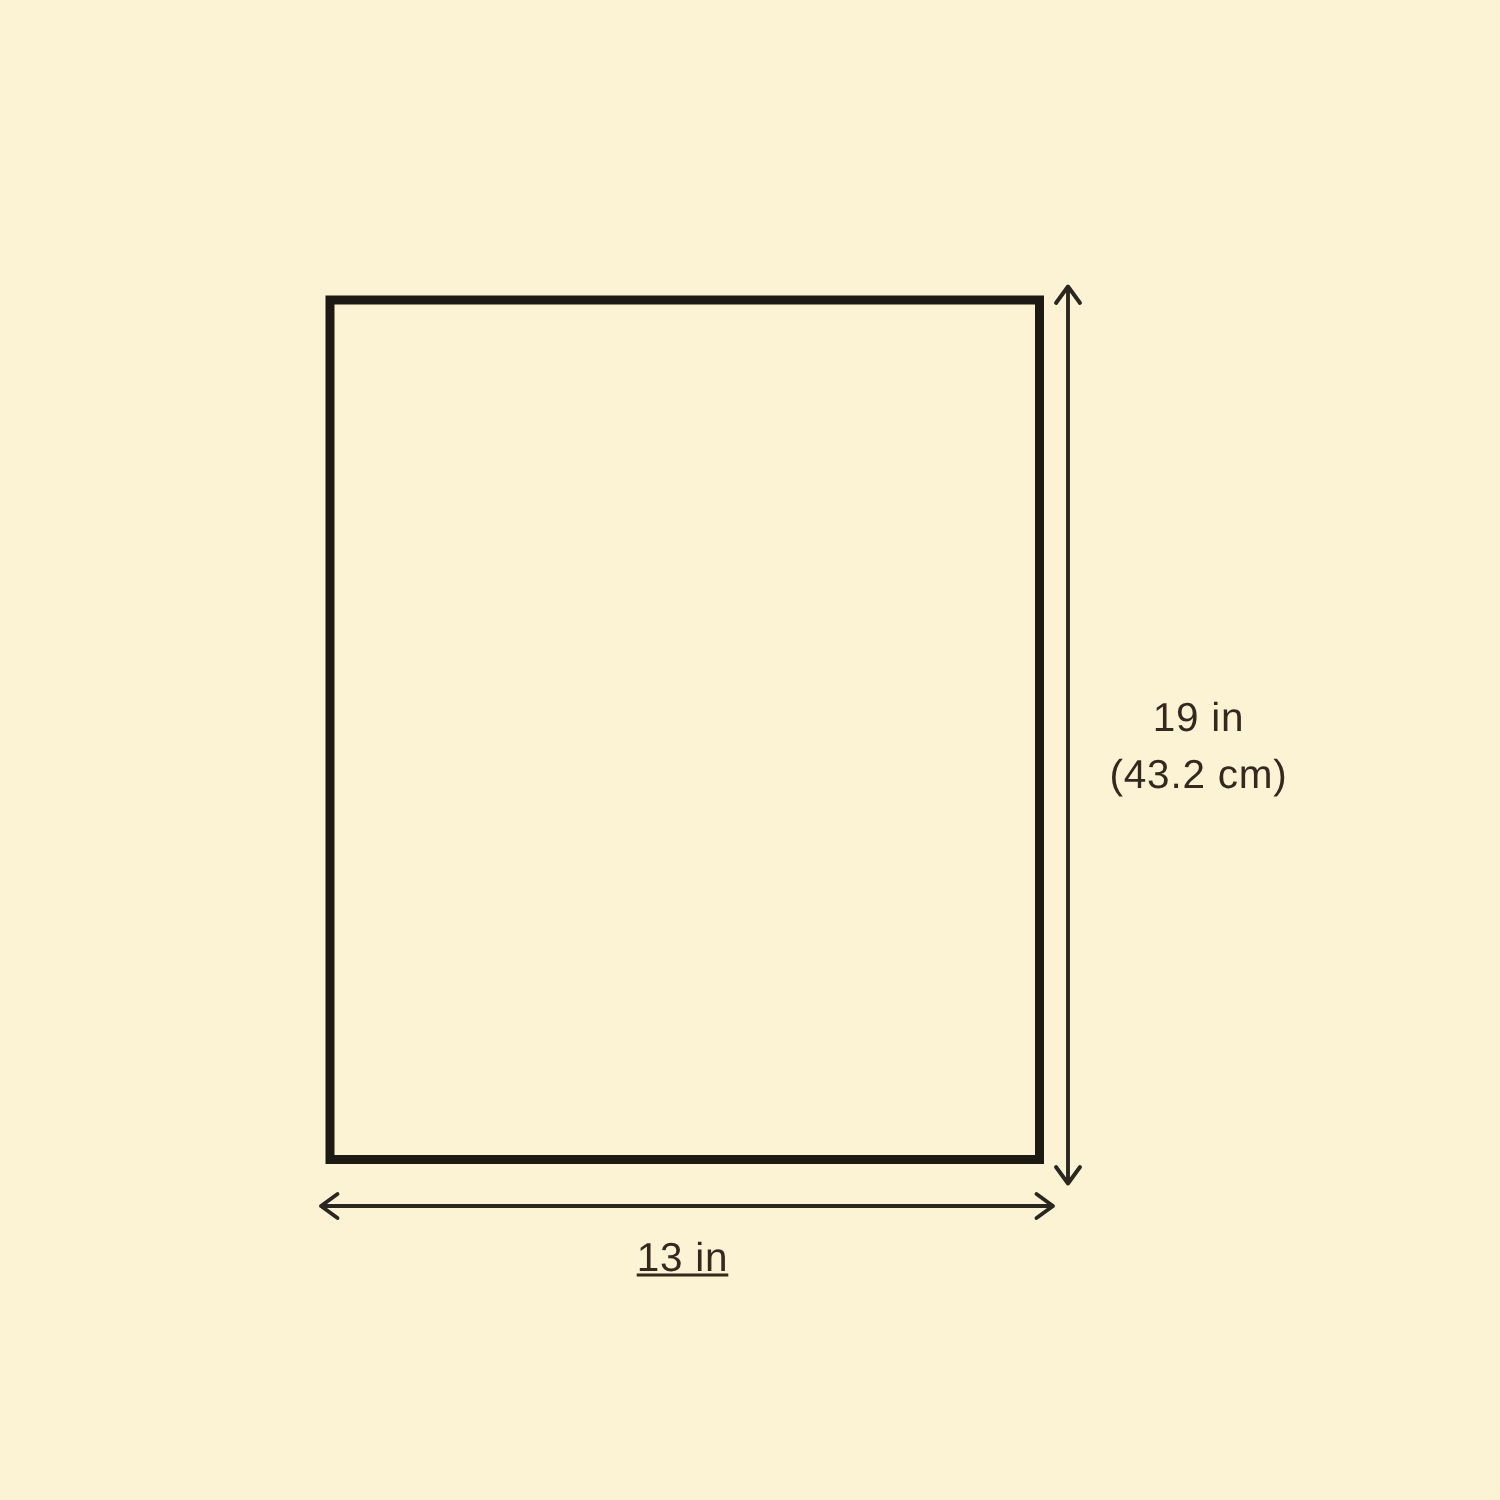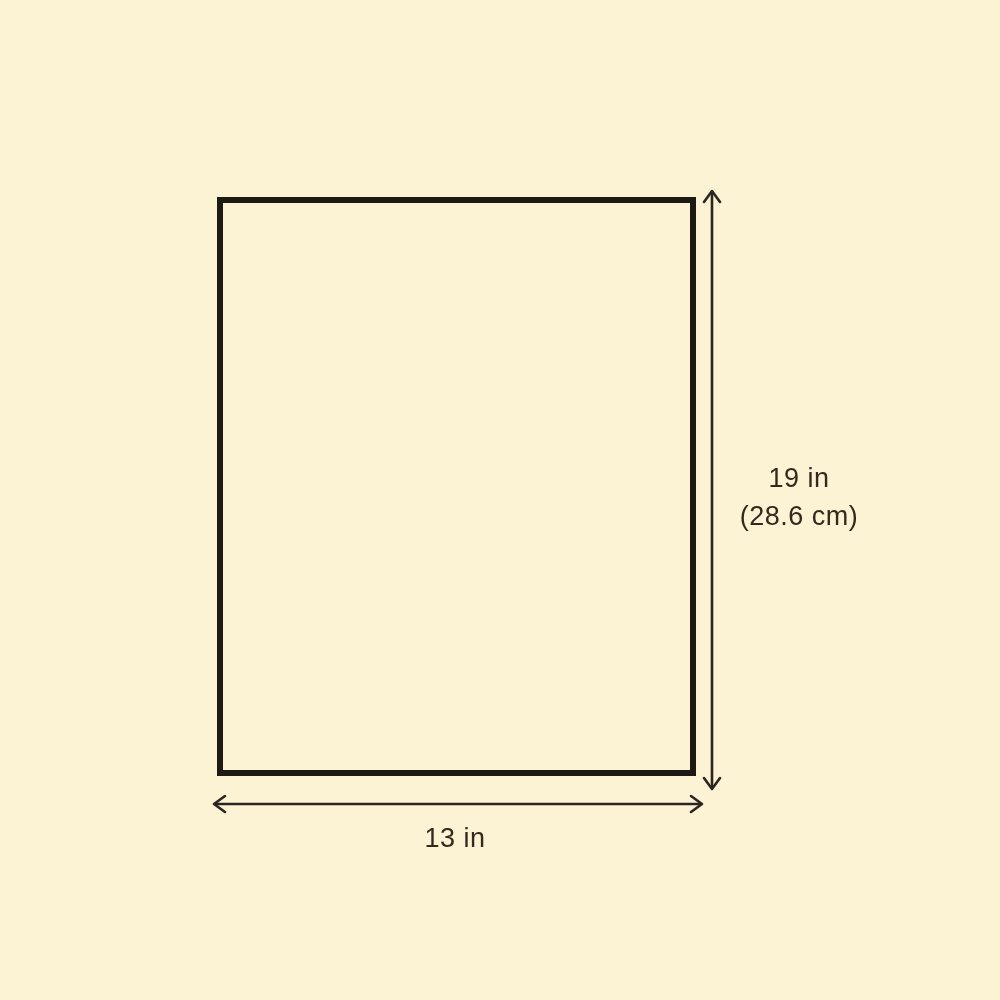--- a/index.html
+++ b/index.html
@@ -73,20 +73,21 @@
     left: 714px;
     top: 436px;
     width: 170px;
   }
 
   .width-label {
     left: 355px;
     top: 798px;
     width: 200px;
     line-height: 34px;
+    text-decoration: underline;
   }
 </style>
 </head>
 <body>
 
 <div class="canvas">
 
   <div class="product-rect"></div>
 
   <svg class="v-arrow" viewBox="0 0 22 604" aria-hidden="true">
@@ -96,20 +97,20 @@
   </svg>
 
   <svg class="h-arrow" viewBox="0 0 494 22" aria-hidden="true">
     <line class="arrow-stroke" x1="6" y1="11" x2="488" y2="11"></line>
     <polyline class="arrow-stroke" points="14,3 3,11 14,19"></polyline>
     <polyline class="arrow-stroke" points="480,3 491,11 480,19"></polyline>
   </svg>
 
   <div class="dim-label height-label">
     <div>19 in</div>
-    <div>(28.6 cm)</div>
+    <div>(43.2 cm)</div>
   </div>
 
   <div class="dim-label width-label">
     <div>13 in</div>
   </div>
 
 </div>
 
 </body></html>

